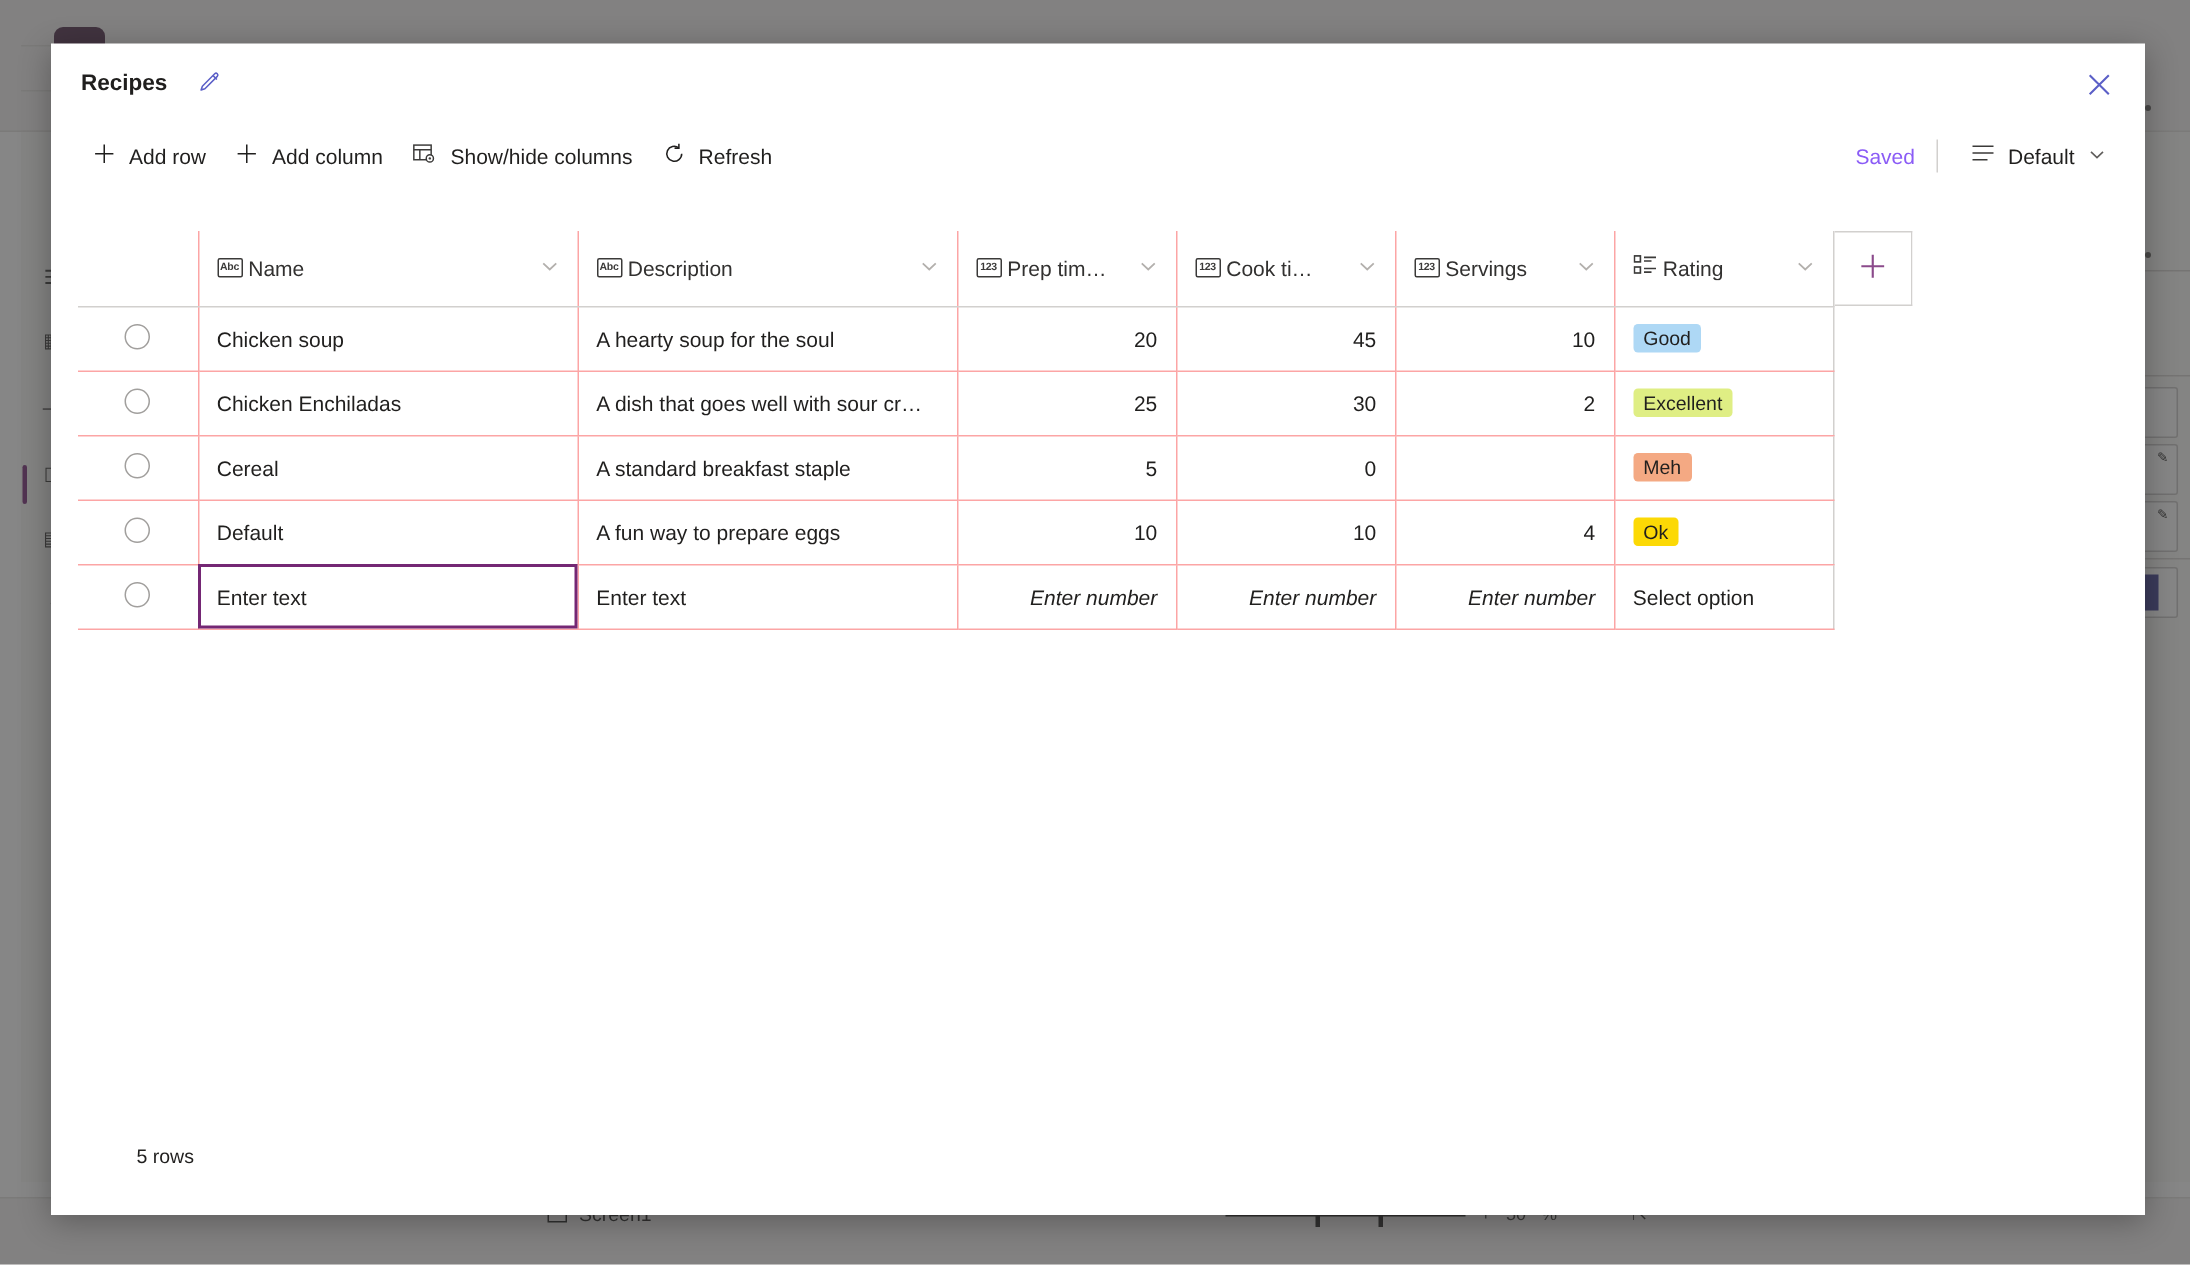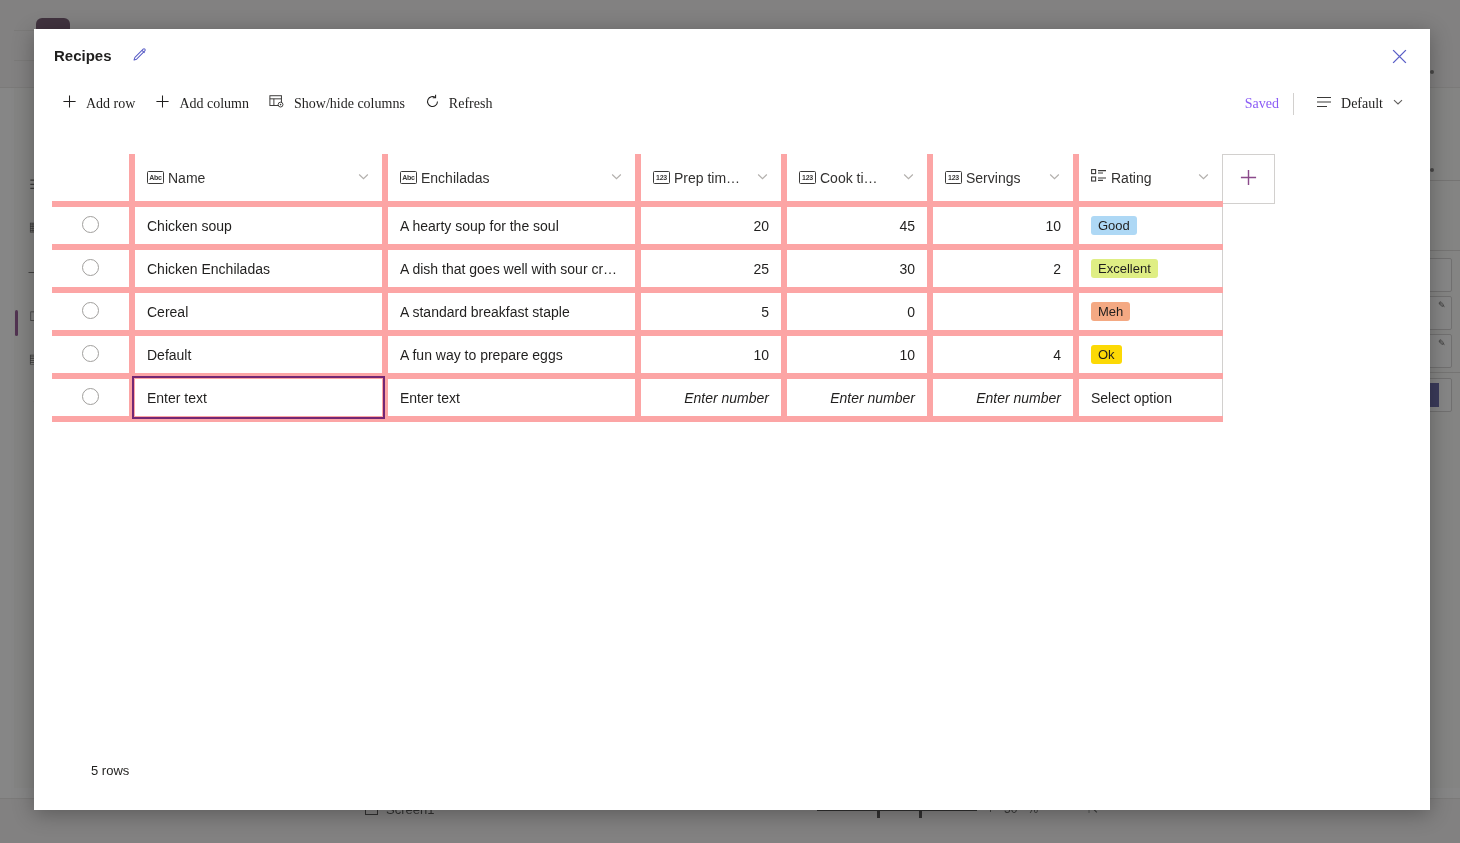--- a/index.html
+++ b/index.html
@@ -130,21 +130,20 @@
     width: 34px; height: 34px;
     display: flex; align-items: center; justify-content: center;
     cursor: pointer;
   }
 
   .toolbar {
     height: 45px;
     display: flex; align-items: center;
     padding: 0 18px 0 18px;
     position: relative;
-    font-family: Liberation Serif, serif;
   }
   .tool-btn {
     display: flex; align-items: center; gap: 9px;
     height: 32px; padding: 0 10px;
     font-size: 14px; color: #201f1e;
     cursor: pointer; border-radius: 2px;
     white-space: nowrap;
   }
   .toolbar-right {
     margin-left: auto;
@@ -166,21 +165,21 @@
   .grid-wrap {
     position: absolute; left: 0; top: 97px; right: 0; bottom: 0;
     overflow: hidden;
   }
   .grid {
     position: absolute; left: 18px; top: 28px;
     border-collapse: collapse;
     table-layout: fixed;
   }
   .grid th, .grid td {
-    border: 6px solid #fca5a5;
+    border: 1px solid #fca5a5;
     height: 43px;
     padding: 0 12px;
     font-size: 14px;
     color: #201f1e;
     vertical-align: middle;
     overflow: hidden;
     white-space: nowrap;
   }
   .grid th {
     height: 50px;
@@ -412,21 +411,21 @@
                 <svg width="13" height="13" viewBox="0 0 12 12">
                     <path d="M2 4.2 L6 8 L10 4.2" fill="none" stroke="#b3b0ad" stroke-width="1.1"></path>
                   </svg>
               </span>
             </div>
           </th>
 
           <th class="col-desc">
             <div class="th-inner">
               <span class="type-icon">Abc</span>
-              <span class="th-label">Enchiladas</span>
+              <span class="th-label">Description</span>
               <span class="chev">
                 <svg width="13" height="13" viewBox="0 0 12 12">
                     <path d="M2 4.2 L6 8 L10 4.2" fill="none" stroke="#b3b0ad" stroke-width="1.1"></path>
                   </svg>
               </span>
             </div>
           </th>
 
           <th class="col-num">
             <div class="th-inner">

